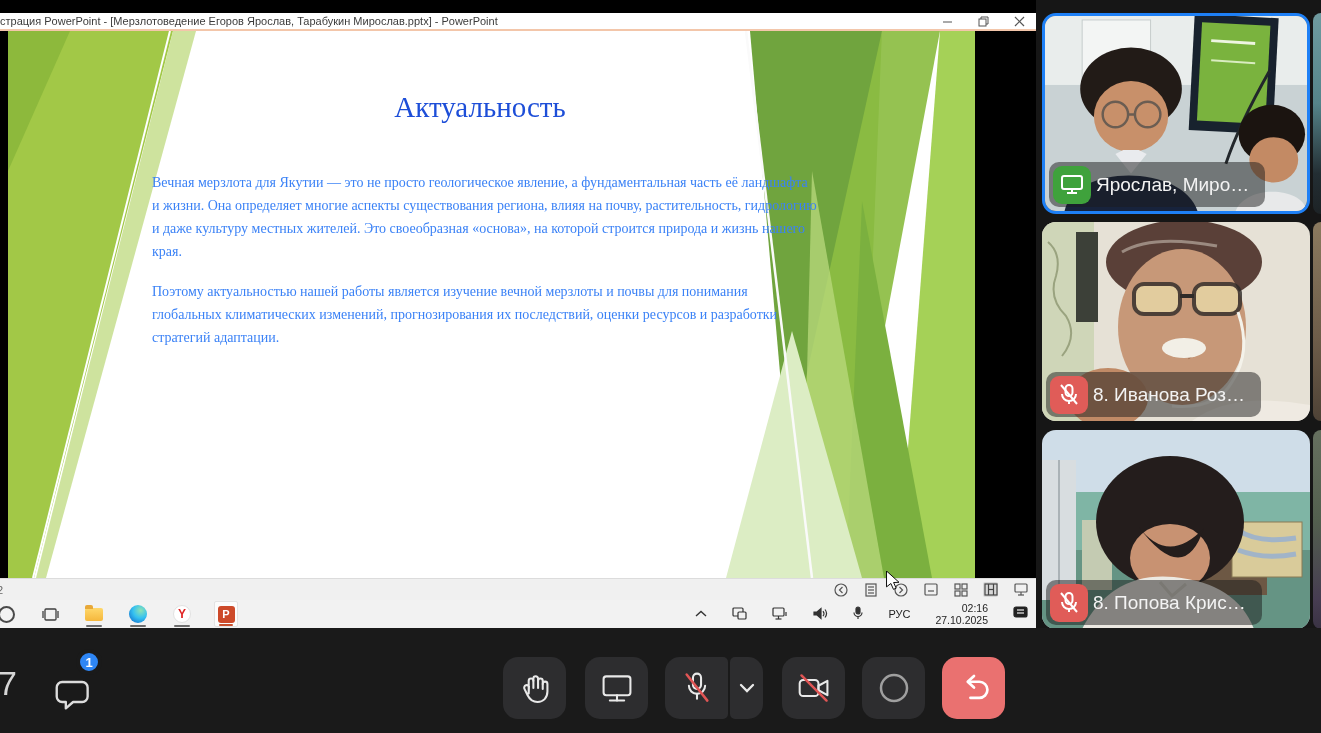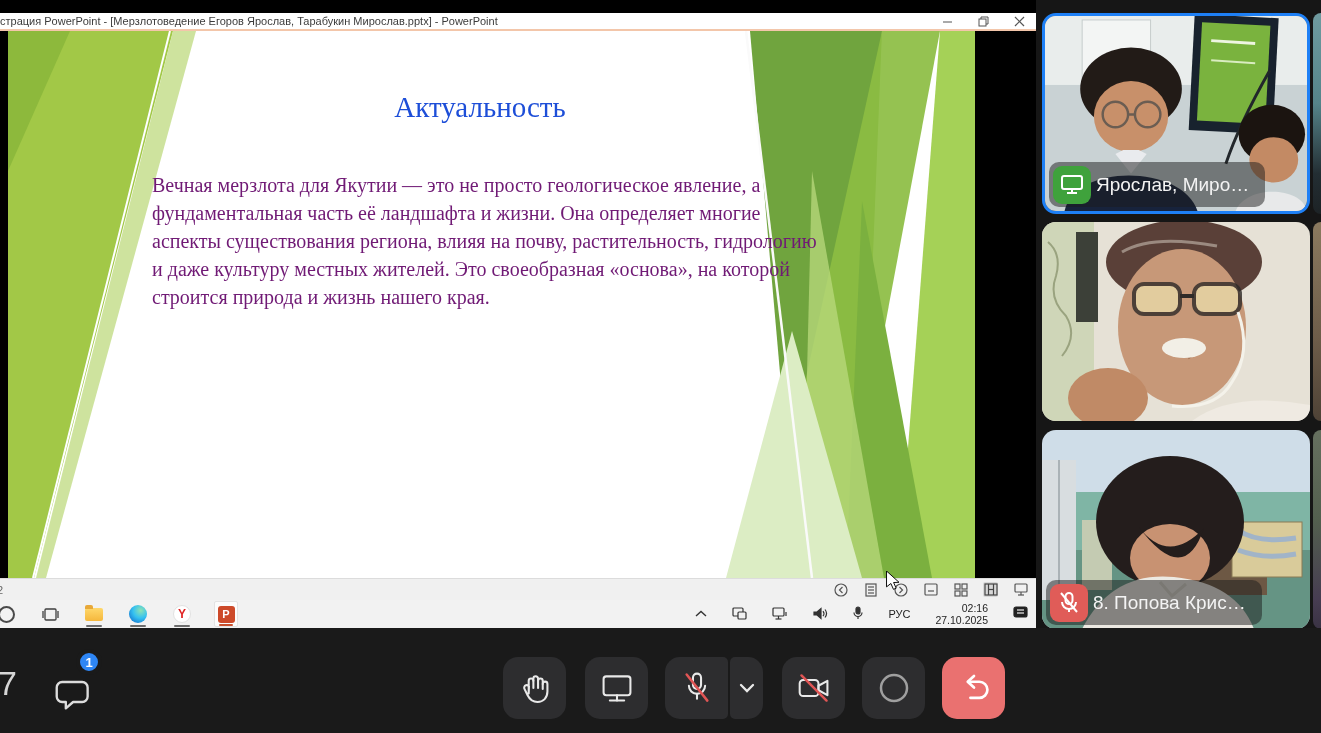--- a/index.html
+++ b/index.html
@@ -23,21 +23,21 @@
 
   .slide-area { position:absolute; left:0; top:31px; width:1036px; height:547px; background:#fff; overflow:hidden; }
   .slide-bars { position:absolute; inset:0; pointer-events:none; }
 
   .slide-title {
     position:absolute; top:60px; left:150px; width:660px; text-align:center;
     font-family:"Liberation Serif", serif; font-size:29px; color:#1d4ed8;
   }
   .slide-body {
     position:absolute; top:140px; left:152px; width:665px;
-    font-family:"Liberation Serif", serif; font-size:20px; line-height:28px; color:#701a75;
+    font-family:"Liberation Serif", serif; font-size:14px; line-height:23px; color:#3b82f6;
   }
   .slide-body p { margin:0; }
   .slide-body p + p { margin-top:17px; }
 
   
   .ss-bar {
     position:absolute; left:0; top:578px; width:1036px; height:22px;
     background:#f0f0f0; border-top:1px solid #dcdcdc;
     display:flex; align-items:center; font-size:11px; color:#666;
   }
@@ -156,20 +156,21 @@
       <polygon points="940,0 975,0 975,547 898,547" fill="#a5d157"></polygon>
       <polygon points="862,170 932,547 846,547" fill="#7bb03f"></polygon>
       <polygon points="812,140 884,547 802,547" fill="#b9da7d" opacity="0.75"></polygon>
       <polygon points="792,300 862,547 726,547" fill="#dcedc4"></polygon>
       <line x1="746" y1="0" x2="812" y2="547" stroke="#fafafa" stroke-width="2.5"></line>
     </svg>
 
     <div class="slide-title">Актуальность</div>
     <div class="slide-body">
       <p>Вечная мерзлота для Якутии — это не просто геологическое явление, а фундаментальная часть её ландшафта и жизни. Она определяет многие аспекты существования региона, влияя на почву, растительность, гидрологию и даже культуру местных жителей. Это своеобразная «основа», на которой строится природа и жизнь нашего края.</p>
+      <p>Поэтому актуальностью нашей работы является изучение вечной мерзлоты и почвы для понимания глобальных климатических изменений, прогнозирования их последствий, оценки ресурсов и разработки стратегий адаптации.</p>
     </div>
   </div>
 
   <div class="ss-bar">
     <span class="ss-num">2</span>
     <span class="ss-icons">
       <span class="ss-ic">
         <svg width="14" height="14" viewBox="0 0 14 14" fill="none" stroke="#555" stroke-width="1.2">
             <circle cx="7" cy="7" r="6"></circle>
             <polyline points="8.5,4 5.5,7 8.5,10"></polyline>
@@ -355,20 +356,31 @@
     <ellipse cx="140" cy="105" rx="64" ry="78" fill="#c79878"></ellipse>
     <rect x="92" y="62" width="46" height="30" rx="10" fill="#e9d9a8" opacity="0.8" stroke="#2e2a28" stroke-width="4"></rect>
     <rect x="152" y="62" width="46" height="30" rx="10" fill="#e9d9a8" opacity="0.8" stroke="#2e2a28" stroke-width="4"></rect>
     <line x1="138" y1="74" x2="152" y2="74" stroke="#2e2a28" stroke-width="4"></line>
     <path d="M150 120 q6 10 -4 16" stroke="#a57455" stroke-width="3" fill="none"></path>
     <path d="M196 90 q14 40 -6 70 q-16 28 -60 24" stroke="#f4f2ea" stroke-width="3" fill="none"></path>
     <ellipse cx="142" cy="126" rx="22" ry="10" fill="#f2efe6"></ellipse>
     <ellipse cx="66" cy="176" rx="40" ry="30" fill="#c08a66"></ellipse>
     <path d="M150 199 q40 -30 118 -16 v16 Z" fill="#efeae2"></path>
   </svg>
+  <div class="plate">
+    <span class="plate-icon muted">
+      <svg width="22" height="24" viewBox="0 0 22 24" fill="none" stroke="#fff" stroke-width="2">
+          <rect x="7.5" y="2" width="7" height="11" rx="3.5"></rect>
+          <path d="M4 11 a7 7 0 0 0 14 0"></path>
+          <line x1="11" y1="18" x2="11" y2="21"></line>
+          <line x1="3" y1="2" x2="19" y2="21"></line>
+        </svg>
+    </span>
+    <span class="plate-name">8. Иванова Роз…</span>
+  </div>
 </div>
 
 <div class="tile tile-3">
   <svg class="scene" viewBox="0 0 268 199" preserveAspectRatio="none">
     <rect width="268" height="199" fill="#cfdde8"></rect>
     <rect x="0" y="62" width="268" height="70" fill="#7fb5a5"></rect>
     <rect x="0" y="120" width="268" height="79" fill="#659484"></rect>
     <rect x="150" y="95" width="75" height="70" fill="#6d5844"></rect>
     <rect x="190" y="92" width="70" height="55" fill="#d9cb9a" stroke="#8a7a55"></rect>
     <path d="M196 100 q20 14 58 8 M196 120 q26 10 58 4" stroke="#a1b4c8" stroke-width="5" fill="none"></path>

